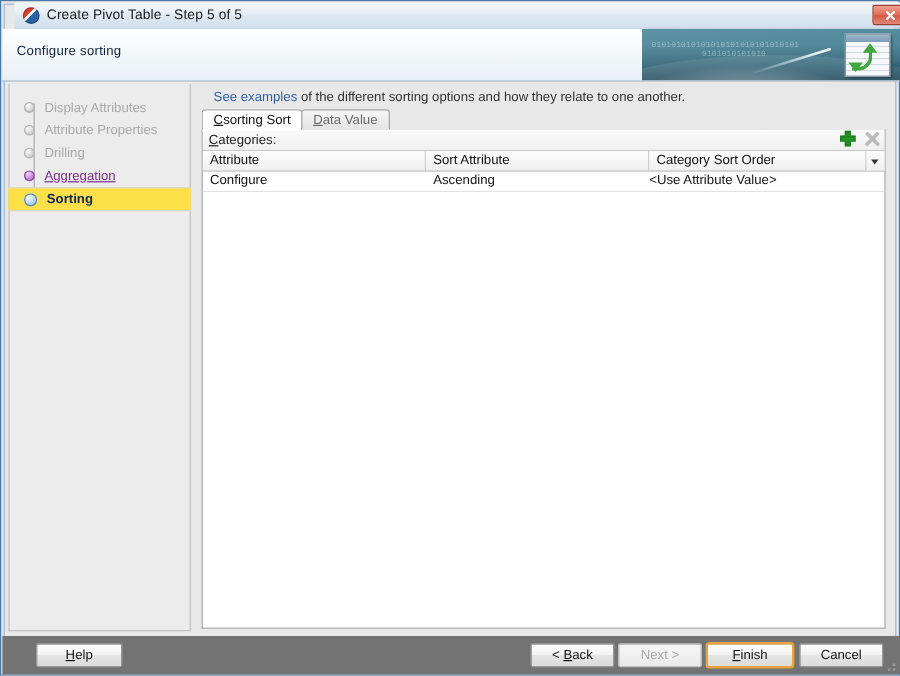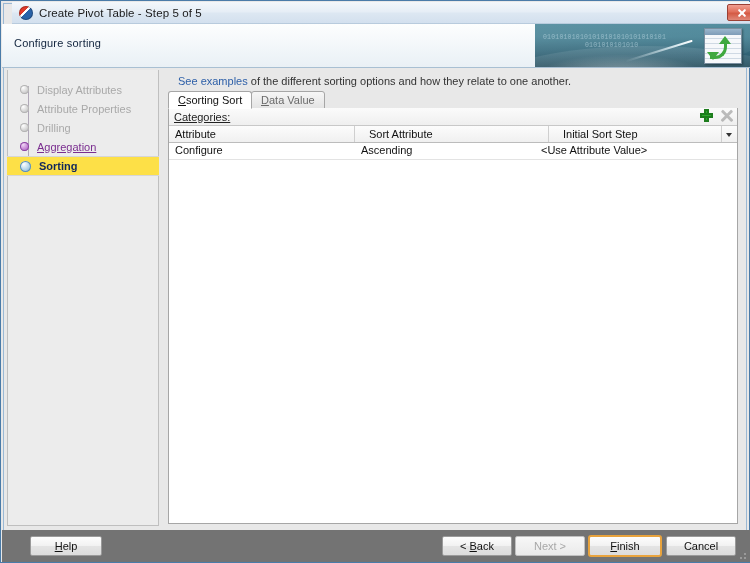--- a/index.html
+++ b/index.html
@@ -327,21 +327,20 @@
     background: linear-gradient(to bottom, #fbfbfb, #efefef);
     border-bottom: 1px solid #c8c8c8;
     display: flex;
     align-items: center;
     padding-left: 5px;
     box-sizing: border-box;
   }
   .panel-head-label {
     font-size: 11px;
     color: #222;
-    text-decoration: underline;
   }
   .panel-head-tools {
     position: absolute;
     right: 4px; top: 1px;
     display: flex;
     align-items: center;
     gap: 7px;
   }
   .icon-add {
     position: relative;
@@ -376,21 +375,20 @@
   .icon-del::after  { transform: translate(-50%,-50%) rotate(-45deg); }
 
   
   .grid-head {
     position: relative;
     height: 17px;
     background: linear-gradient(to bottom, #fcfcfc, #f0f0f0);
     border-bottom: 1px solid #bcbcbc;
     display: flex;
     box-sizing: border-box;
-    justify-content: space-between;
   }
   .gh {
     font-size: 11px;
     line-height: 16px;
     padding-left: 6px;
     border-right: 1px solid #cfcfcf;
     box-sizing: border-box;
     color: #111;
     overflow: hidden;
     white-space: nowrap;
@@ -556,21 +554,21 @@
           <span class="panel-head-label"><span class="u">C</span><span>ategories:</span></span>
           <div class="panel-head-tools">
             <span class="icon-add"></span>
             <span class="icon-del"></span>
           </div>
         </div>
 
         <div class="grid-head">
           <div class="gh c1">Attribute</div>
           <div class="gh c2">Sort Attribute</div>
-          <div class="gh c3">Initial Sort Step</div>
+          <div class="gh c3">Category Sort Order</div>
           <div class="grid-head-menu"></div>
         </div>
 
         <div class="grid-row">
           <div class="gc c1">Configure</div>
           <div class="gc c3">Ascending</div>
           <div class="gc c2">&lt;Use Attribute Value&gt;</div>
         </div>
 
       </div>

